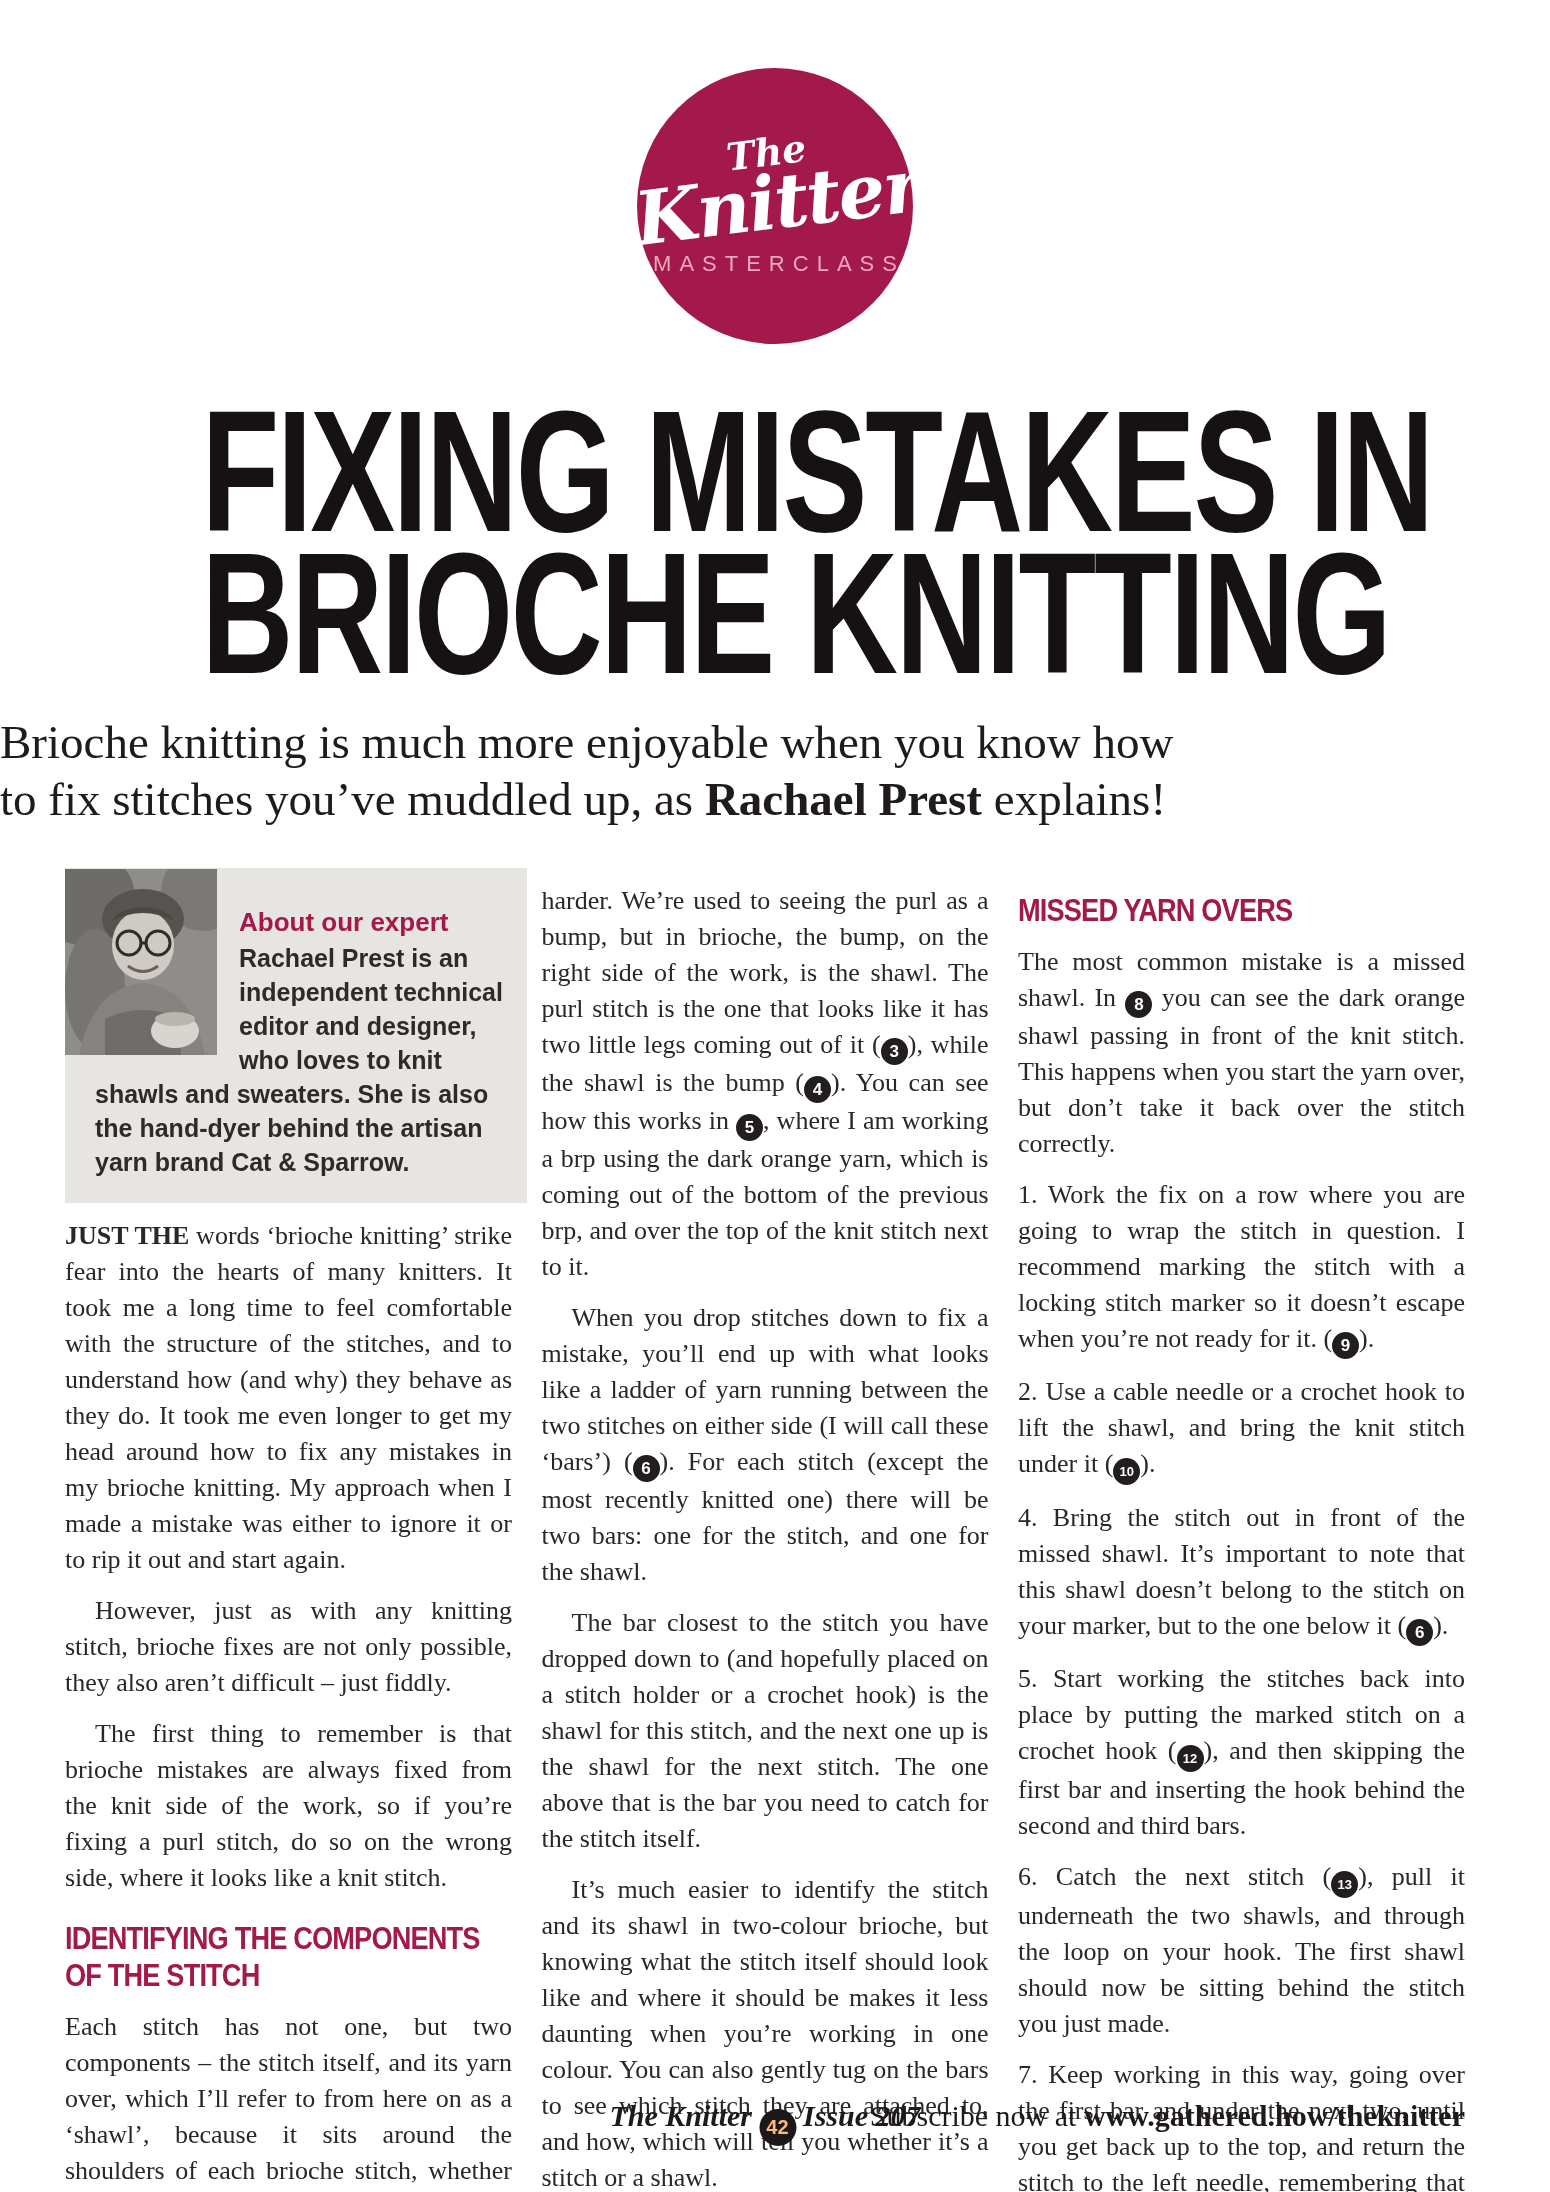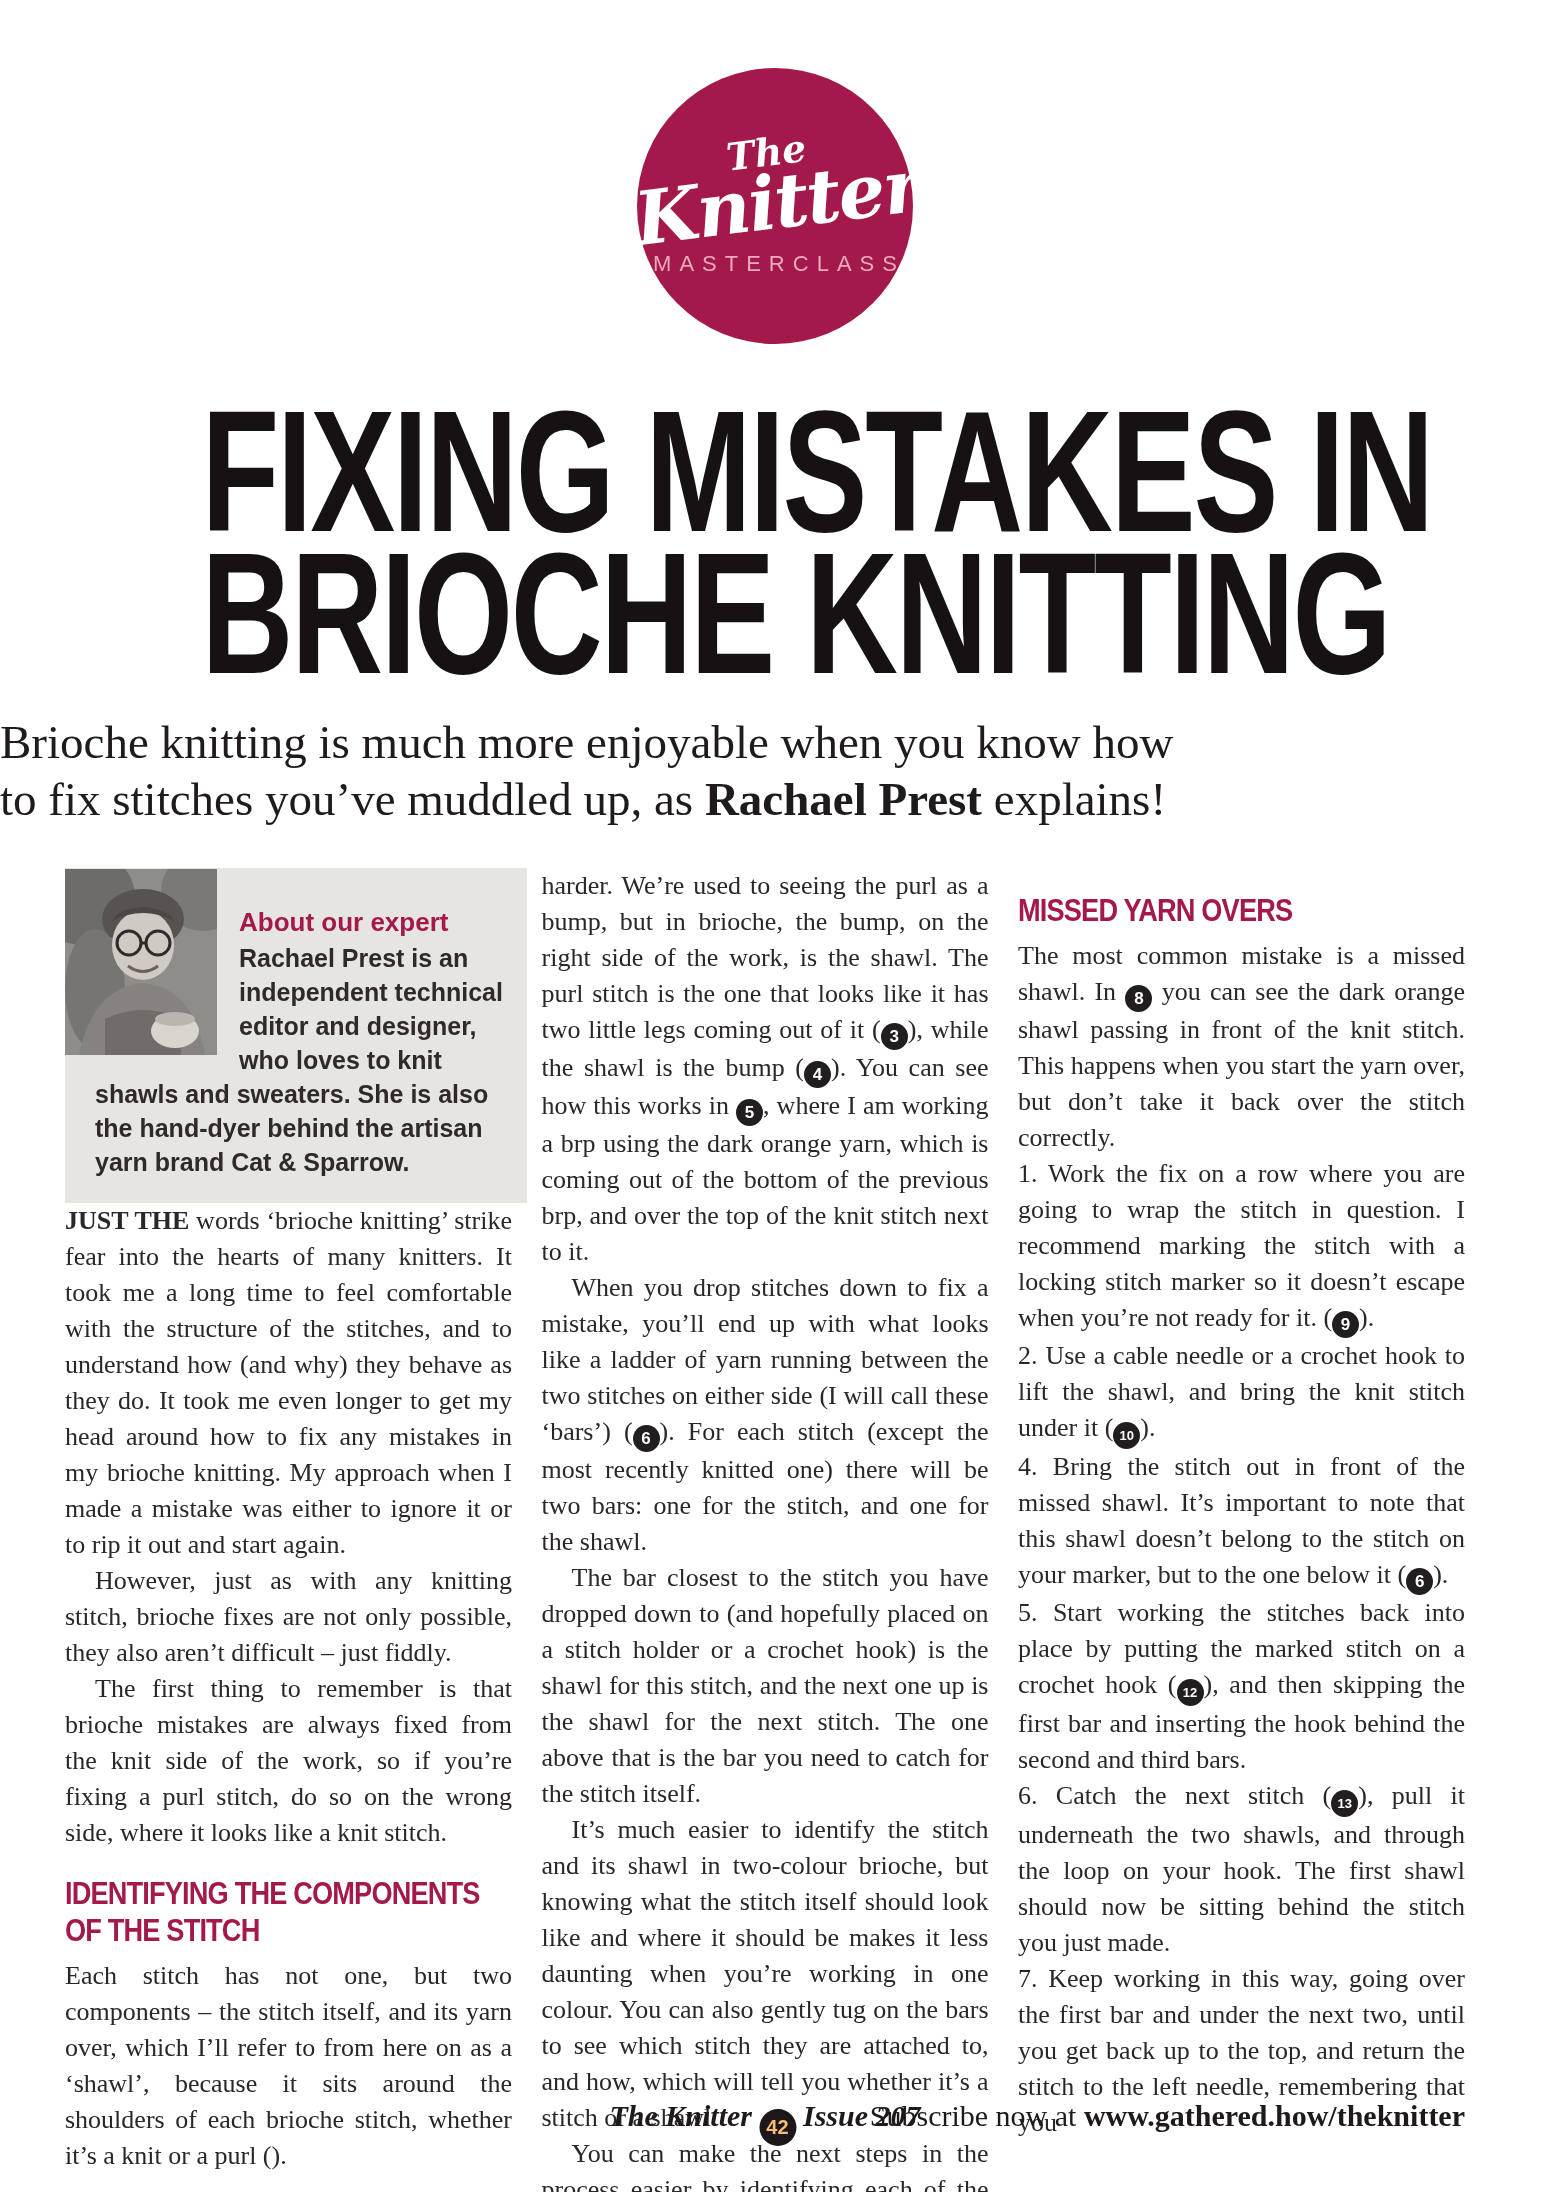--- a/index.html
+++ b/index.html
@@ -68,20 +68,21 @@
   
   .columns{
     position:absolute;
     left:65px;right:85px;top:868px;
     display:flex;justify-content:space-between;
   }
   .col{width:447px;}
   .bp{
     font-size:26px;line-height:36px;
     text-align:justify;
+    margin-top:15px;
   }
   .bp.ind{text-indent:30px;}
   .lead{font-weight:bold;}
   .sec-h{
     font-family:"Liberation Sans","DejaVu Sans",sans-serif;
     font-weight:bold;
     color:var(--accent);
     font-size:32px;line-height:37px;letter-spacing:-1px;
     margin:24px 0 9px;
     transform:scaleX(0.85);

